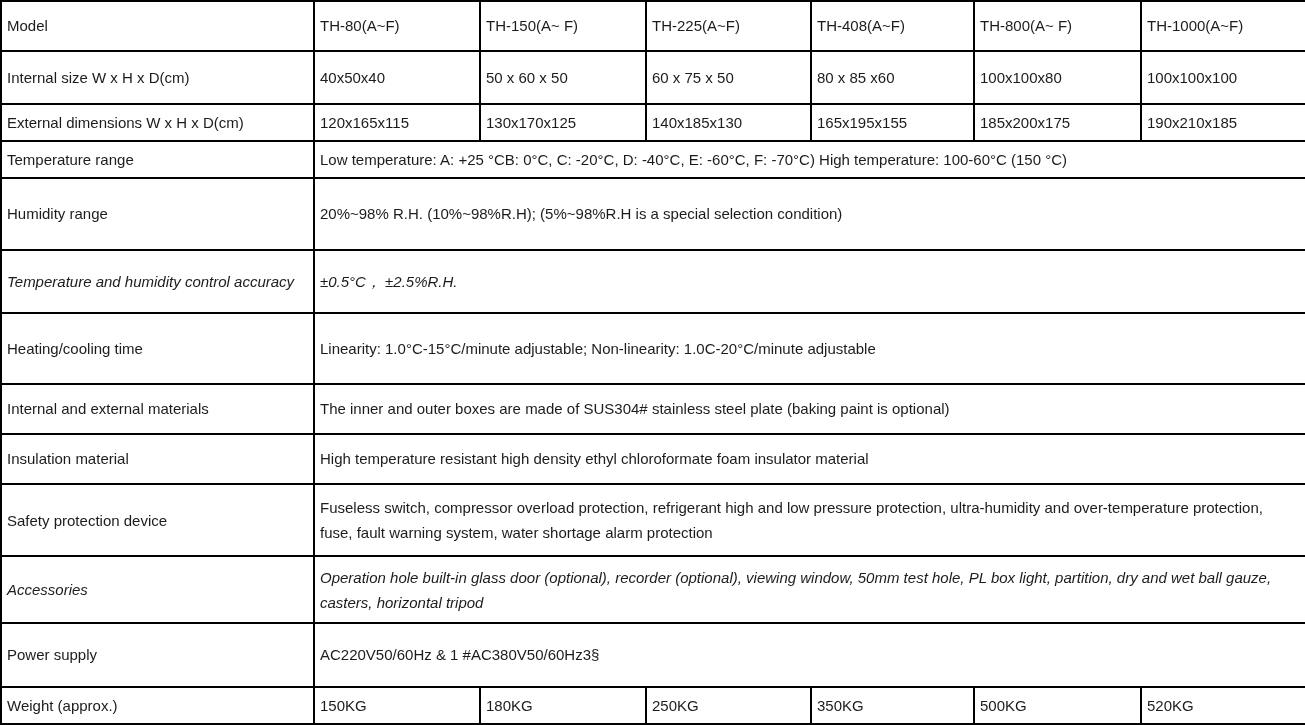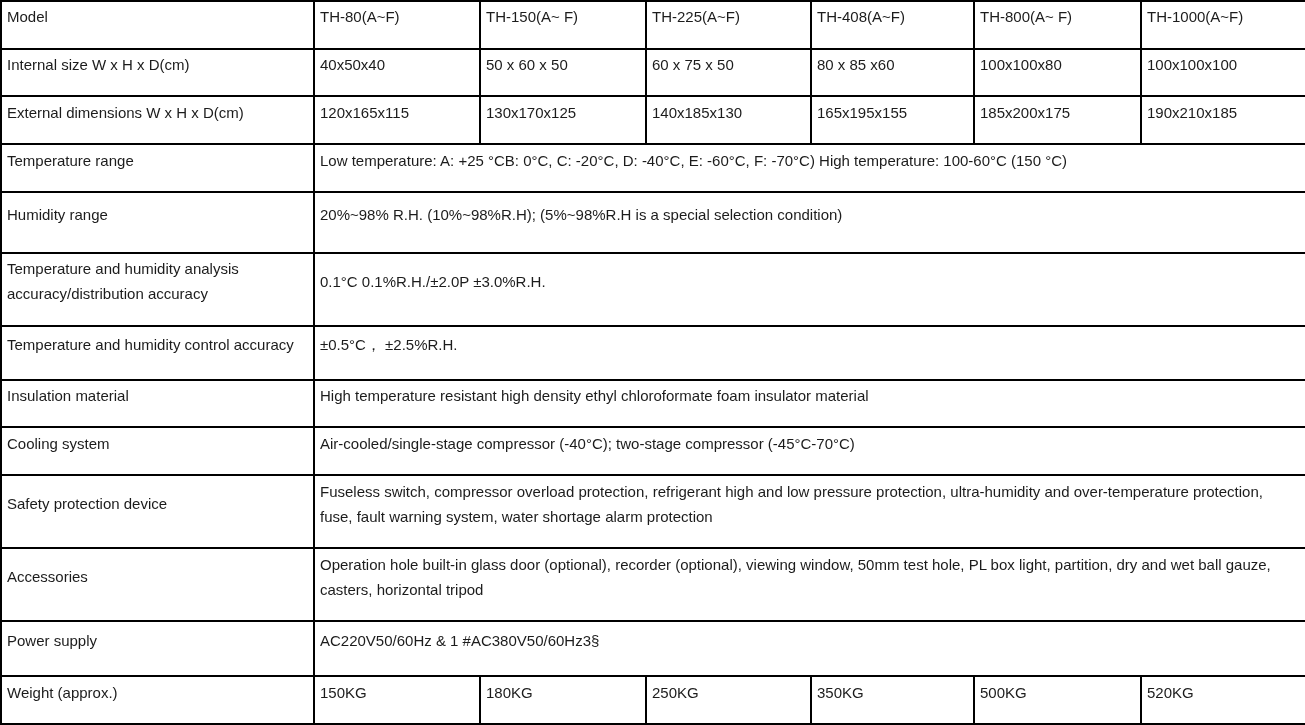--- a/index.html
+++ b/index.html
@@ -12,33 +12,33 @@
     height: 725px;
     border-collapse: collapse;
     table-layout: fixed;
     background: #ffffff;
     font-family: "Liberation Sans", sans-serif;
     font-size: 15px;
     color: #1c1c1c;
   }
   .spec-table td {
     border: 2px solid #000000;
-    padding: 2px 6px 18px 5px;
+    padding: 2px 6px 2px 5px;
     vertical-align: middle;
     line-height: 25px;
     overflow: hidden;
     word-wrap: break-word;
   }
   
   .h42 { height: 42px; }
   .h43 { height: 45px; border-radius: 20px; }
   .h40 { height: 28px; }
   .h44 { height: 60px; margin-left: 24px; }
   .h68 { height: 68px; }
-  .h57 { height: 53px; }
+  .h57 { height: 53px; font-style: italic; }
   .h85 { height: 61px; }
   .h38 { height: 54px; }
 </style>
 </head>
 <body>
 
 <table class="spec-table">
   <colgroup>
     <col style="width:313px">
     <col style="width:166px">
@@ -83,41 +83,41 @@
   <tr class="h40">
     <td>Temperature range</td>
     <td colspan="6">Low temperature: A: +25 °CB: 0°C, C: -20°C, D: -40°C, E: -60°C, F: -70°C) High temperature: 100-60°C (150 °C)</td>
   </tr>
 
   <tr class="h44">
     <td>Humidity range</td>
     <td colspan="6">20%~98% R.H. (10%~98%R.H); (5%~98%R.H is a special selection condition)</td>
   </tr>
 
-  <tr class="h68">
-    <td>Temperature and humidity analysis accuracy/distribution accuracy</td>
-    <td colspan="6">0.1°C 0.1%R.H./±2.0P ±3.0%R.H.</td>
-  </tr>
 
   <tr class="h57">
     <td>Temperature and humidity control accuracy</td>
     <td colspan="6">±0.5°C， ±2.5%R.H.</td>
   </tr>
 
+  <tr class="h44">
+    <td>Heating/cooling time</td>
+    <td colspan="6">Linearity: 1.0°C-15°C/minute adjustable; Non-linearity: 1.0C-20°C/minute adjustable</td>
+  </tr>
 
+  <tr class="h42">
+    <td>Internal and external materials</td>
+    <td colspan="6">The inner and outer boxes are made of SUS304# stainless steel plate (baking paint is optional)</td>
+  </tr>
 
   <tr class="h42">
     <td>Insulation material</td>
     <td colspan="6">High temperature resistant high density ethyl chloroformate foam insulator material</td>
   </tr>
 
-  <tr class="h43">
-    <td>Cooling system</td>
-    <td colspan="6">Air-cooled/single-stage compressor (-40°C); two-stage compressor (-45°C-70°C)</td>
-  </tr>
 
   <tr class="h85">
     <td>Safety protection device</td>
     <td colspan="6">Fuseless switch, compressor overload protection, refrigerant high and low pressure protection, ultra-humidity and over-temperature protection, fuse, fault warning system, water shortage alarm protection</td>
   </tr>
 
   <tr class="h57">
     <td>Accessories</td>
     <td colspan="6">Operation hole built-in glass door (optional), recorder (optional), viewing window, 50mm test hole, PL box light, partition, dry and wet ball gauze, casters, horizontal tripod</td>
   </tr>

